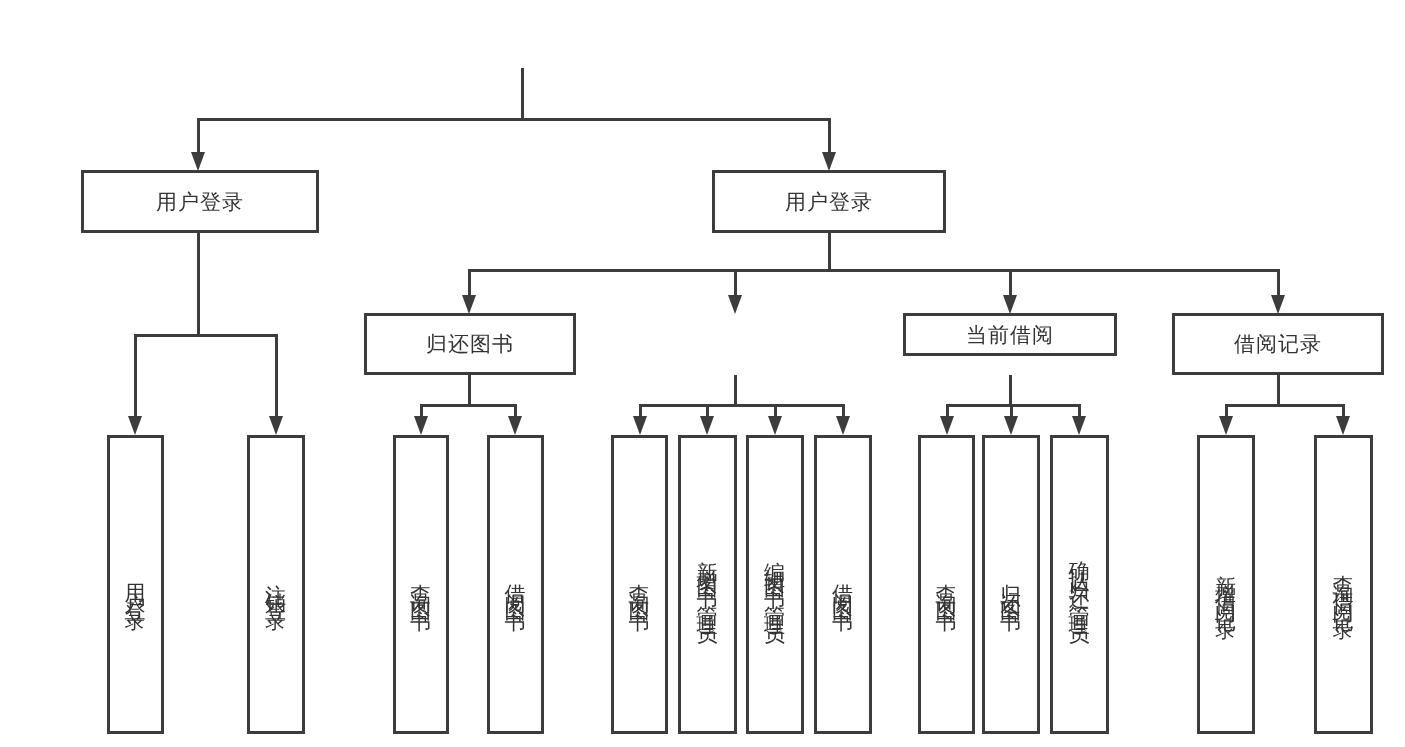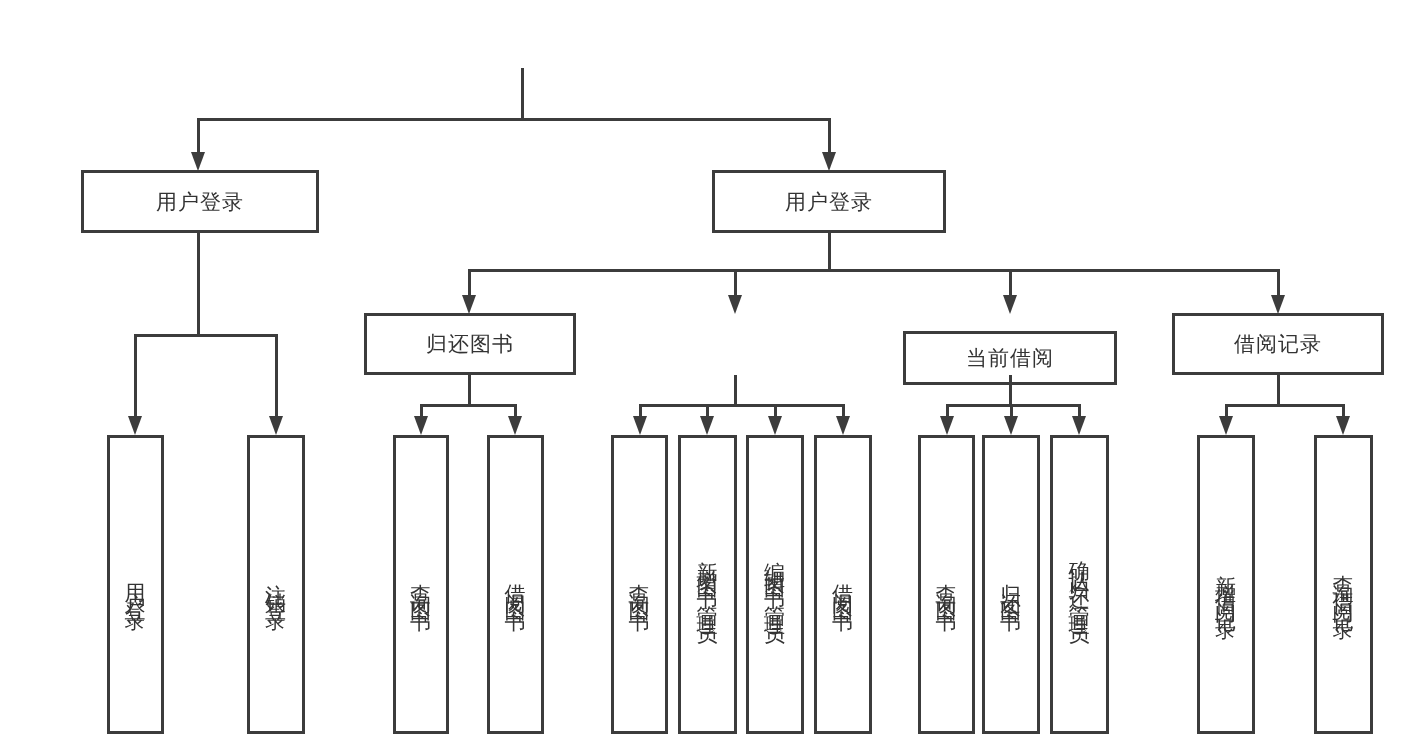--- a/index.html
+++ b/index.html
@@ -37,21 +37,21 @@
   <div class="box hbox" style="left:81px;top:170px;width:238px;height:63px">
     <span class="lbl">用户登录</span>
   </div>
   <div class="box hbox" style="left:712px;top:170px;width:234px;height:63px">
     <span class="lbl">用户登录</span>
   </div>
 
   <div class="box hbox" style="left:364px;top:313px;width:212px;height:62px">
     <span class="lbl">归还图书</span>
   </div>
-  <div class="box hbox" style="left:903px;top:331px;width:214px;height:54px">
+  <div class="box hbox" style="left:903px;top:313px;width:214px;height:43px">
     <span class="lbl">当前借阅</span>
   </div>
   <div class="box hbox" style="left:1172px;top:313px;width:212px;height:62px">
     <span class="lbl">借阅记录</span>
   </div>
 
   <div class="box vbox" style="left:107px;top:435px;width:57px;height:299px">
     <span class="lbl">用户登录</span>
   </div>
   <div class="box vbox" style="left:247px;top:435px;width:58px;height:299px">

